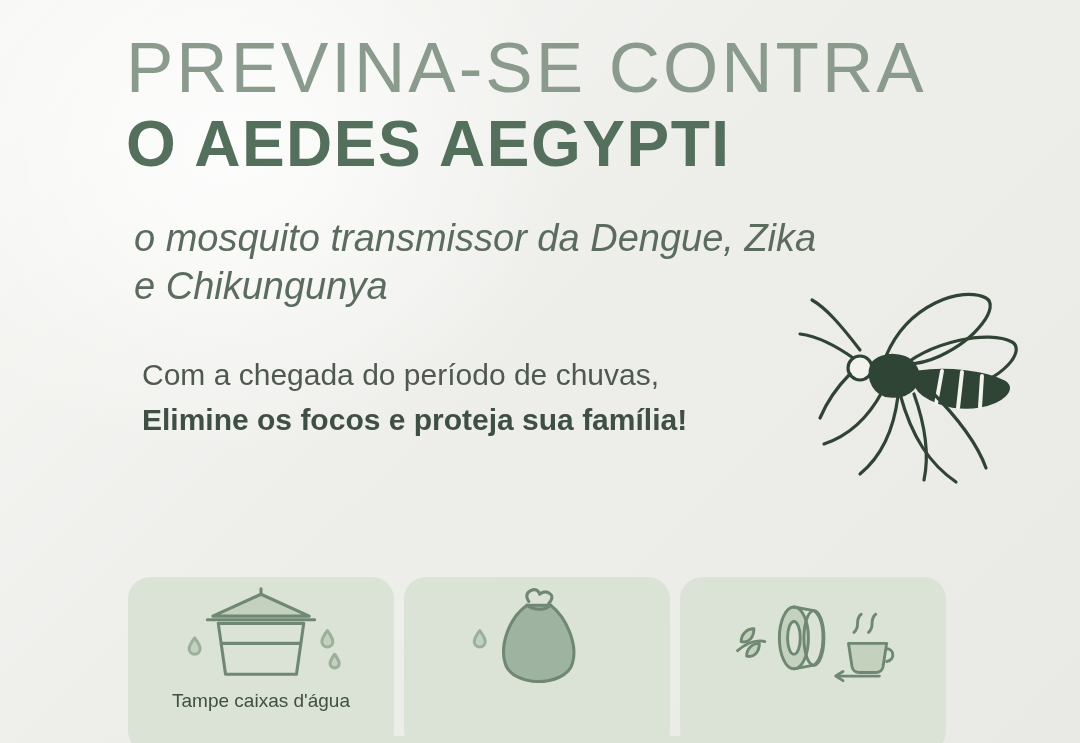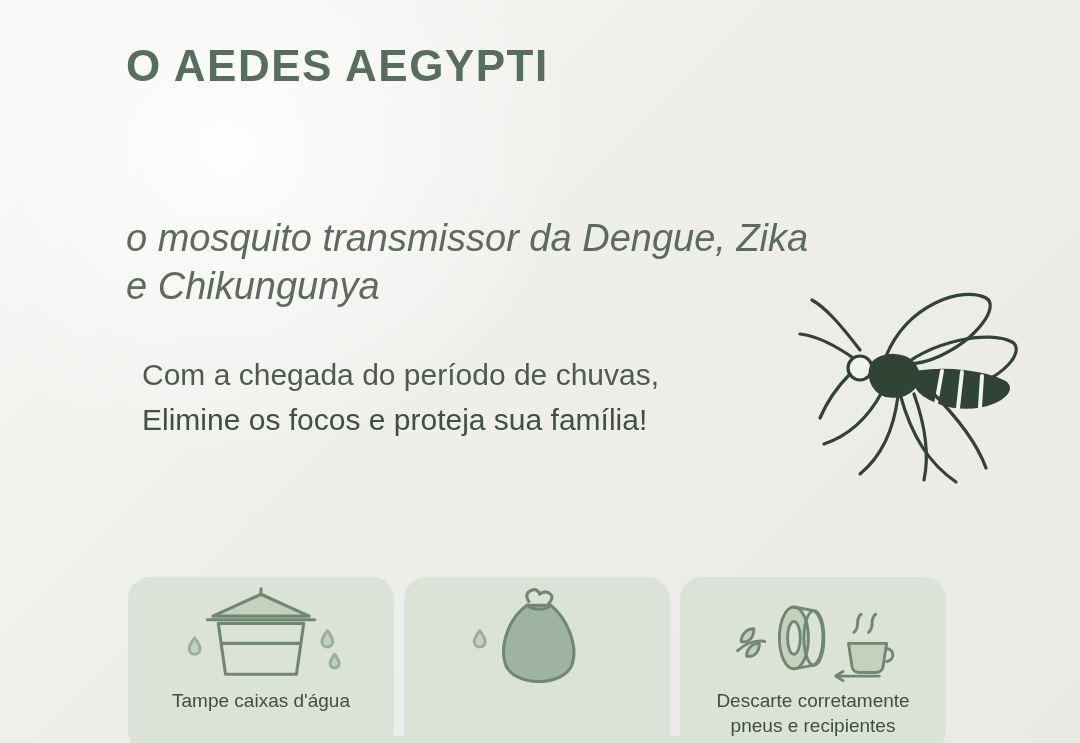--- a/index.html
+++ b/index.html
@@ -40,51 +40,51 @@
   }
   .headline-1 {
     font-size: 71px;
     line-height: 0.96;
     letter-spacing: 3px;
     font-weight: 400;
     color: #8a9a8c;
     white-space: nowrap;
   }
   .headline-2 {
-    font-size: 44px;
+    font-size: 64px;
     line-height: 1.0;
     letter-spacing: 1.5px;
     font-weight: 700;
     color: #54705c;
     margin-top: 10px;
     white-space: nowrap;
   }
   .subhead {
     position: absolute;
-    left: 126px;
+    left: 134px;
     top: 215px;
     width: 700px;
     font-size: 38px;
     line-height: 1.26;
     font-style: italic;
     font-weight: 500;
     color: #5b6b5e;
   }
   .bodycopy {
     position: absolute;
     left: 142px;
     top: 355px;
     width: 680px;
     font-size: 30px;
     line-height: 1.35;
     color: #4e5a50;
   }
   .bodycopy .emph {
     display: block;
-    font-weight: 400;
+    font-weight: 700;
     color: #3f4f44;
     margin-top: 4px;
   }
 
   .mosquito {
     position: absolute;
     left: 790px;
     top: 268px;
     width: 250px;
     height: 230px;
@@ -140,20 +140,21 @@
     background: #dbe3d6;
     border-radius: 22px;
   }
 </style>
 </head>
 <body>
 
 <div class="poster">
 
   <div class="headline-wrap">
+    <div class="headline-1">PREVINA-SE CONTRA</div>
     <div class="headline-2">O AEDES AEGYPTI</div>
   </div>
 
   <div class="subhead">o mosquito transmissor da Dengue, Zika e Chikungunya</div>
 
   <div class="bodycopy">
     <span>Com a chegada do período de chuvas,</span><br>
     <span class="emph">Elimine os focos e proteja sua família!</span>
   </div>
 
@@ -236,24 +237,20 @@
           <path d="M134 62 L176 62 L172 88 C171 92 168 94 164 94 L146 94 C142 94 139 92 138 88 Z" fill="#c3d1bd" stroke="#6f8873"></path>
           <path d="M176 68 C184 68 186 80 176 82"></path>
 
           <path d="M140 50 C148 44 140 36 148 30"></path>
           <path d="M156 50 C164 44 156 36 164 30"></path>
 
           <path d="M122 98 L168 98"></path>
           <path d="M128 93 L120 98 L128 103"></path>
         </svg>
       </div>
-      <div class="caption">
-        <span>Descarte corretamente</span><br>
-        <span>pneus e recipientes</span>
-      </div>
     </div>
 
   </div>
 
   <div class="cards-row2">
     <div class="card-small"></div>
     <div class="card-small"></div>
   </div>
 
 </div>

